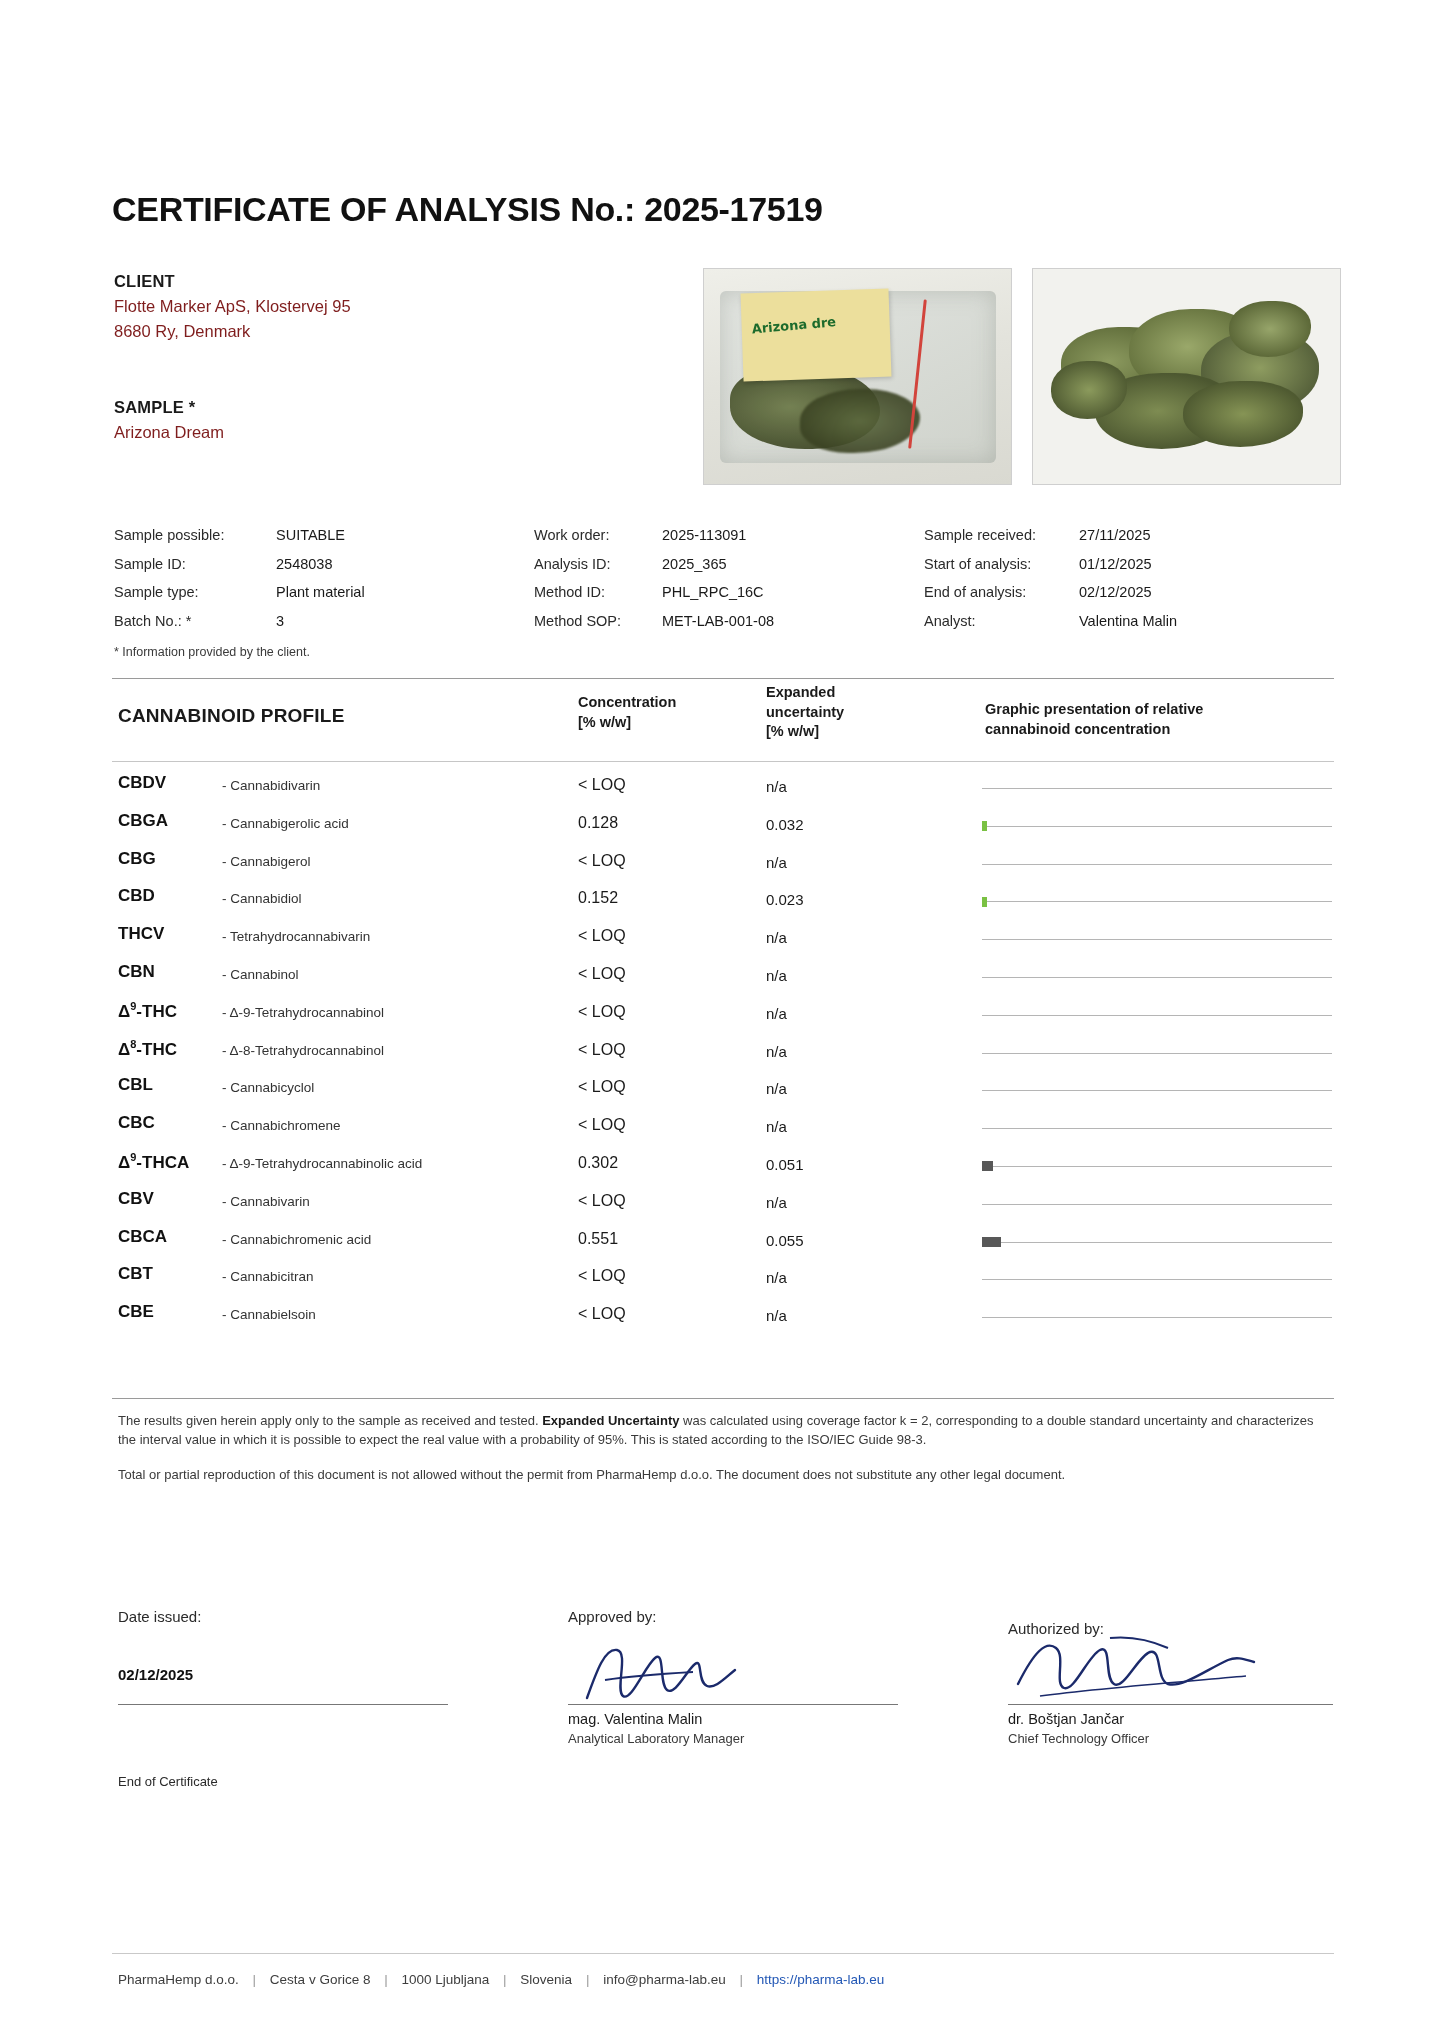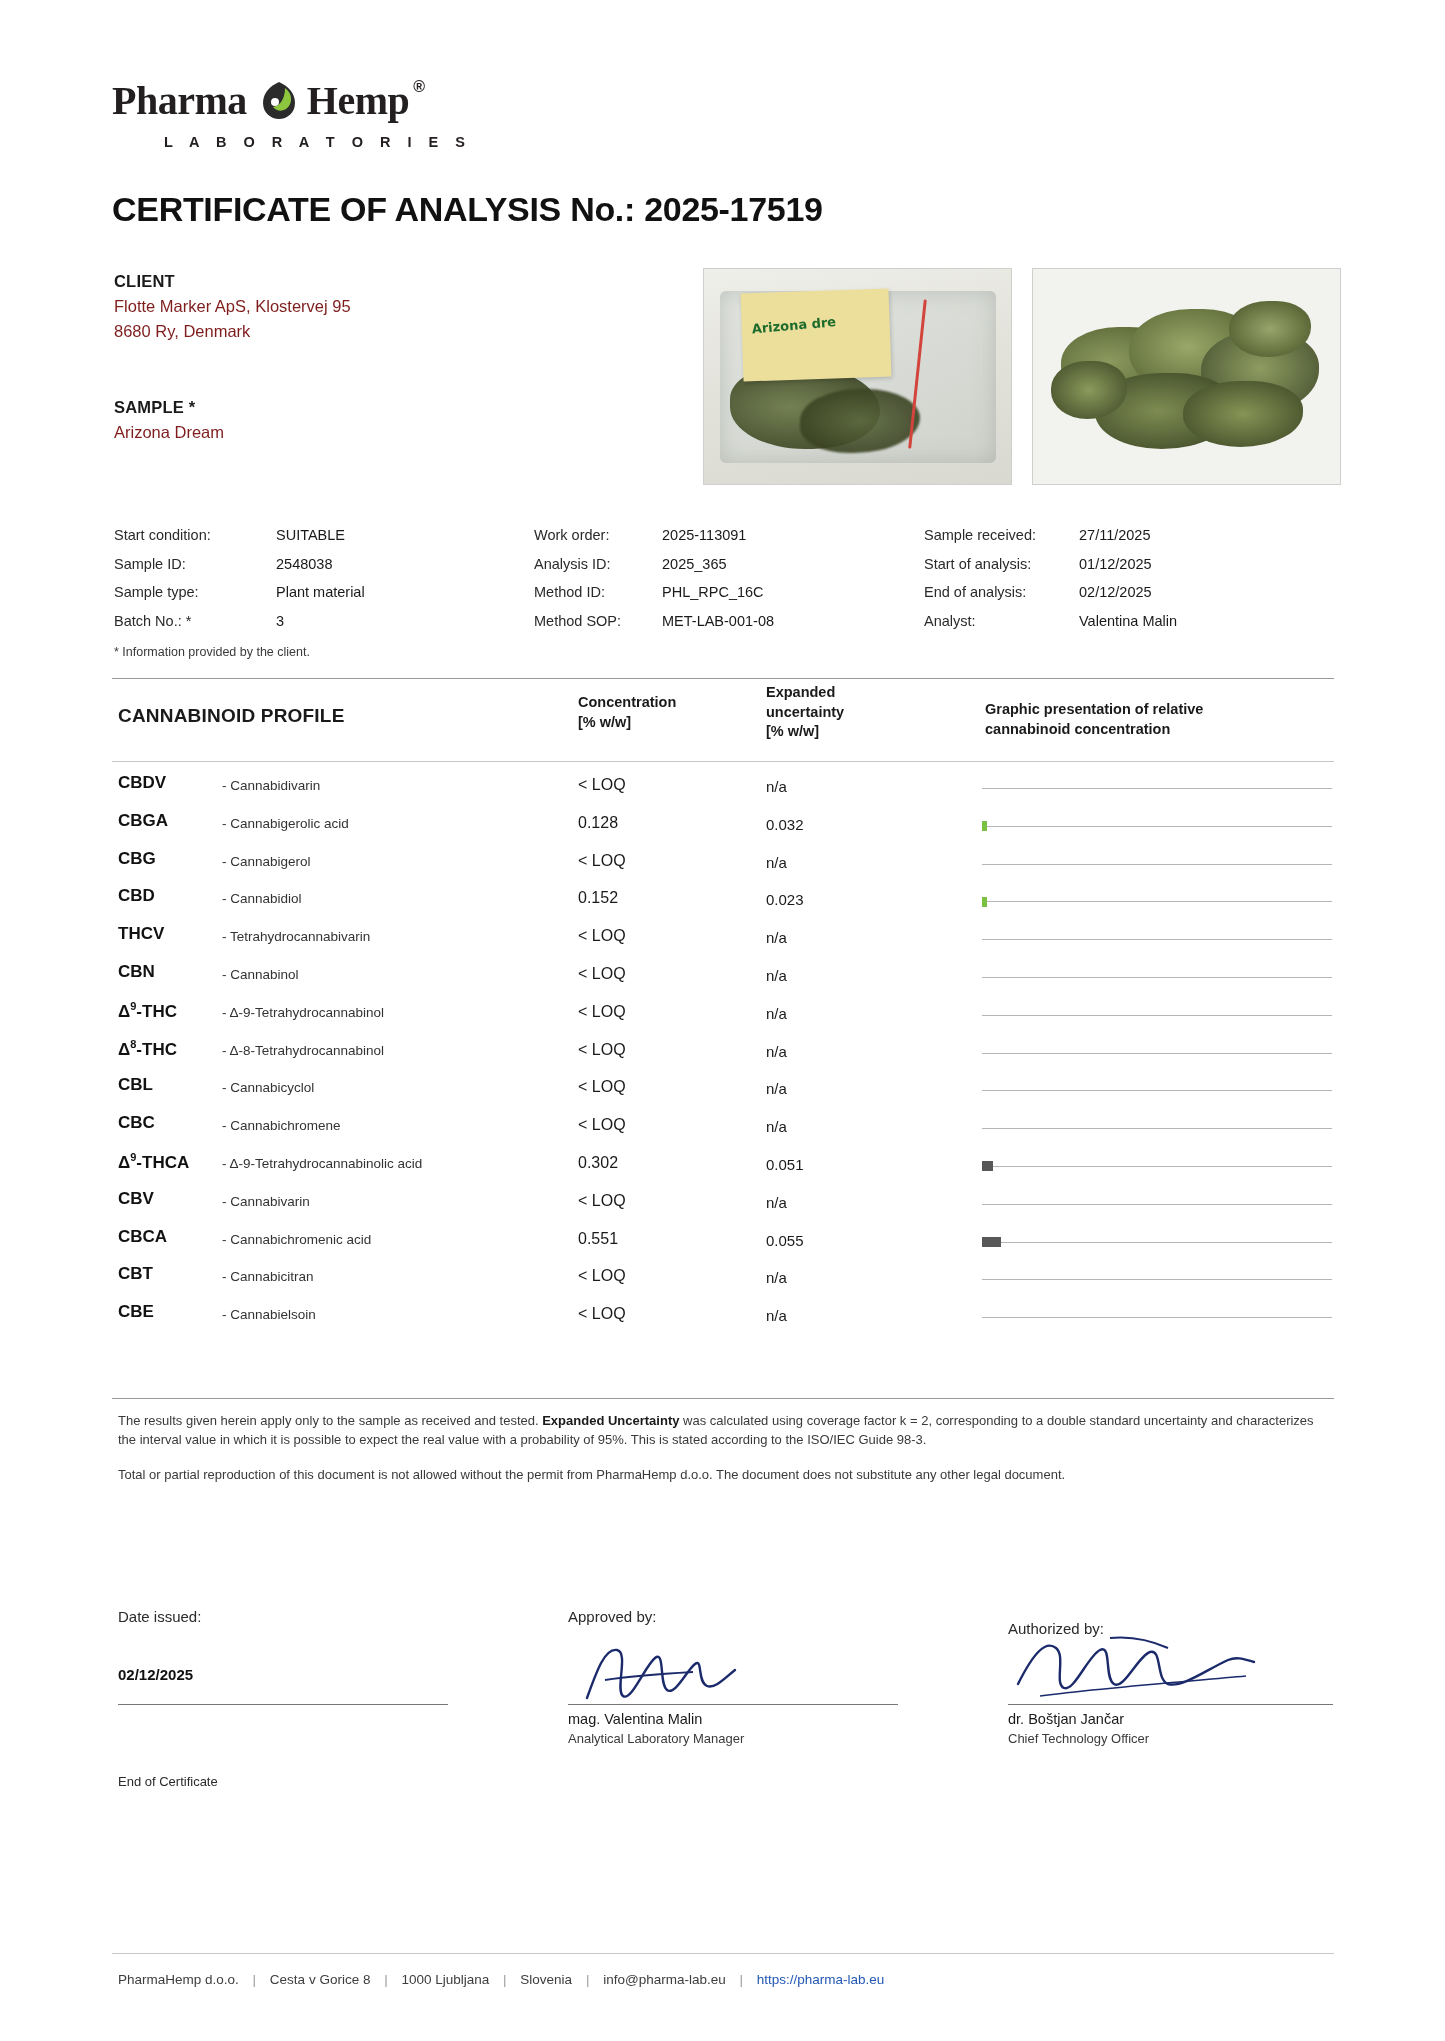--- a/index.html
+++ b/index.html
@@ -342,35 +342,20 @@
     font-size: 13.5px; color: #3d3d3d;
   }
   .footer span.sep { color: #9a9a9a; margin: 0 10px; }
   .footer a.link { color: #2257b5; text-decoration: none; }
 </style>
 </head>
 <body>
 
 <div class="page">
 
-  <div class="logo-block">
-    <div class="logo-row">
-      <span class="logo-pharma">Pharma</span>
-      <span class="logo-mark">
-        <svg width="46" height="44" viewBox="0 0 46 44">
-          <path d="M24 4 C33 8 40 15 40 25 C40 35 32 41 24 41 C16 41 8 35 8 25 C8 15 15 8 24 4 Z" fill="#2b2b2b"></path>
-          <path d="M30 10 C36 14 38 22 34 28 C30 34 22 34 18 29 C25 28 30 21 30 10 Z" fill="#8cc63e"></path>
-          <circle cx="20" cy="24" r="4" fill="#ffffff"></circle>
-        </svg>
-      </span>
-      <span class="logo-hemp">Hemp</span>
-      <span class="logo-reg">®</span>
-    </div>
-    <div class="logo-sub">L A B O R A T O R I E S</div>
-  </div>
 
   <div class="coa-title">CERTIFICATE OF ANALYSIS No.: 2025-17519</div>
 
   <div class="client-block">
     <div class="blk-head">CLIENT</div>
     <div class="blk-line">Flotte Marker ApS, Klostervej 95</div>
     <div class="blk-line">8680 Ry, Denmark</div>
   </div>
 
   <div class="sample-block">
@@ -396,21 +381,21 @@
     <div class="bud" style="left:168px;top:62px;width:118px;height:82px;background:radial-gradient(ellipse at 50% 45%,#8e9c60,#55603a 72%);"></div>
     <div class="bud" style="left:62px;top:104px;width:140px;height:76px;background:radial-gradient(ellipse at 45% 50%,#7e8c52,#4c5730 72%);"></div>
     <div class="bud" style="left:150px;top:112px;width:120px;height:66px;background:radial-gradient(ellipse at 50% 50%,#869455,#4f5a31 72%);"></div>
     <div class="bud" style="left:196px;top:32px;width:82px;height:56px;background:radial-gradient(ellipse at 50% 50%,#97a56a,#5c6838 72%);"></div>
     <div class="bud" style="left:18px;top:92px;width:76px;height:58px;background:radial-gradient(ellipse at 50% 50%,#8b9a5c,#515c33 72%);"></div>
   </div>
 
   <div class="meta">
     <div class="meta-col meta-c1">
       <div class="meta-row">
-          <div class="meta-k">Start condition:</div>
+          <div class="meta-k">Sample possible:</div>
           <div class="meta-v">SUITABLE</div>
         </div>
       <div class="meta-row">
           <div class="meta-k">Sample ID:</div>
           <div class="meta-v">2548038</div>
         </div>
       <div class="meta-row">
           <div class="meta-k">Sample type:</div>
           <div class="meta-v">Plant material</div>
         </div>

